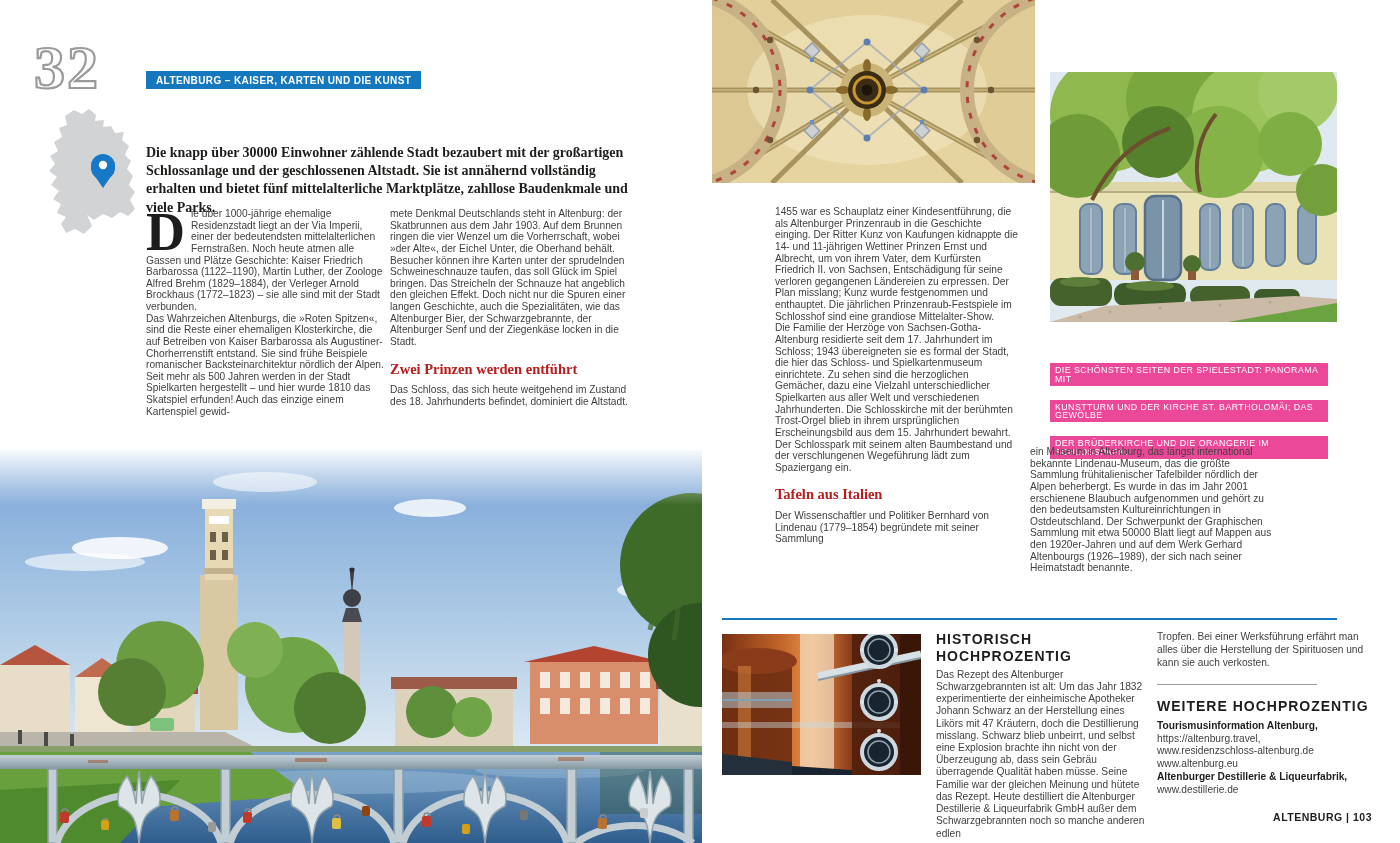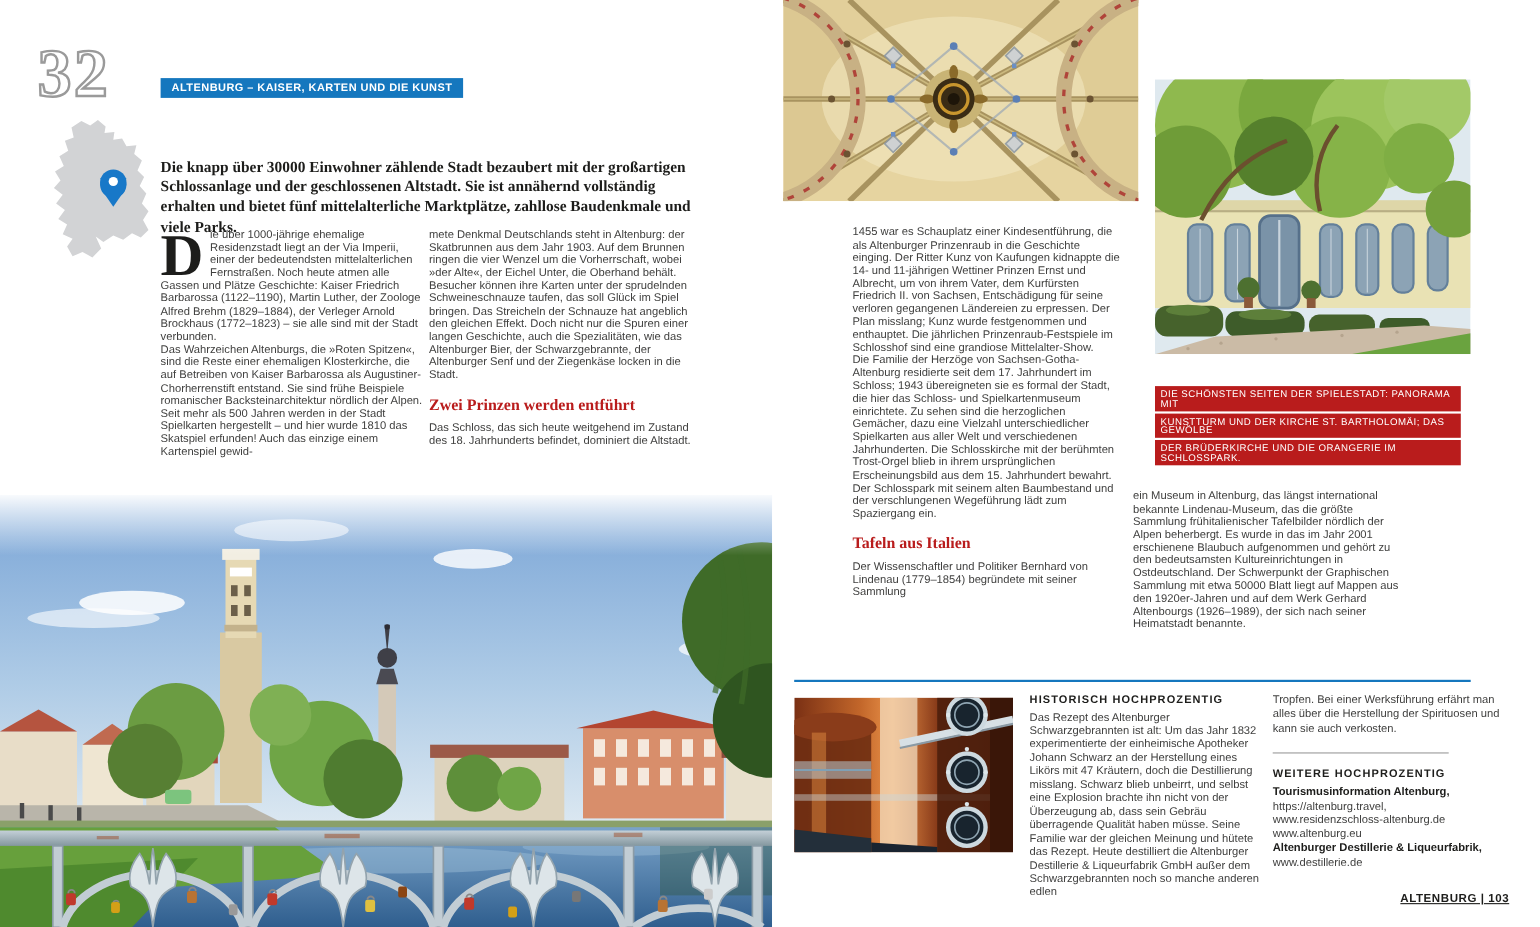--- a/index.html
+++ b/index.html
@@ -37,35 +37,35 @@
   .photo{overflow:hidden;}
   .photo svg{display:block;}
   .panorama{left:0;top:450px;width:702px;height:393px;}
   .vault{left:712px;top:0;width:323px;height:183px;}
   .orangerie{left:1050px;top:72px;width:287px;height:250px;}
   .distillery{left:722px;top:634px;width:199px;height:141px;}
 
   
   .caption{left:1050px;top:351px;width:278px;font-size:8.8px;letter-spacing:.45px;
            line-height:1;color:#ffffff;}
-  .caption span{display:inline-block;background:#b91c1c;padding:3px 5px 2px 5px;
-                margin:0 0 2px 0;}
+  .caption span{display:inline-block;background:#ec4899;padding:3px 5px 2px 5px;
+                margin:12px 0 2px 0;}
 
   
   .rule{left:722px;top:618px;width:615px;height:2px;background:#1577be;}
   .boxcol1{left:936px;top:631px;width:214px;font-size:10.2px;line-height:1.2;}
   .boxcol2{left:1157px;top:631px;width:212px;font-size:10.2px;line-height:1.25;}
-  .boxtitle{font-weight:bold;font-size:10px;letter-spacing:1px;color:#1d1d1b;
+  .boxtitle{font-weight:bold;font-size:14px;letter-spacing:1px;color:#1d1d1b;
             margin:0 0 4px 0;}
   .boxcol1 p,.boxcol2 p{margin:0;}
   .divider{border:none;border-top:1px solid #9a9a9a;width:160px;margin:15px 0 13px 0;}
   .infoline{display:block;color:#3f3f3e;text-decoration:none;}
   .infoline.bold{font-weight:bold;color:#1d1d1b;}
   .footer{right:28px;top:811px;font-size:10.5px;font-weight:bold;letter-spacing:.5px;
-          color:#1d1d1b;text-decoration:underline;}
+          color:#1d1d1b;}
 </style>
 </head>
 <body>
 
 <div class="spread">
 
   <div class="abs page-num">32</div>
 
   <div class="abs map">
     <svg width="106" height="134" viewBox="0 0 106 134">

